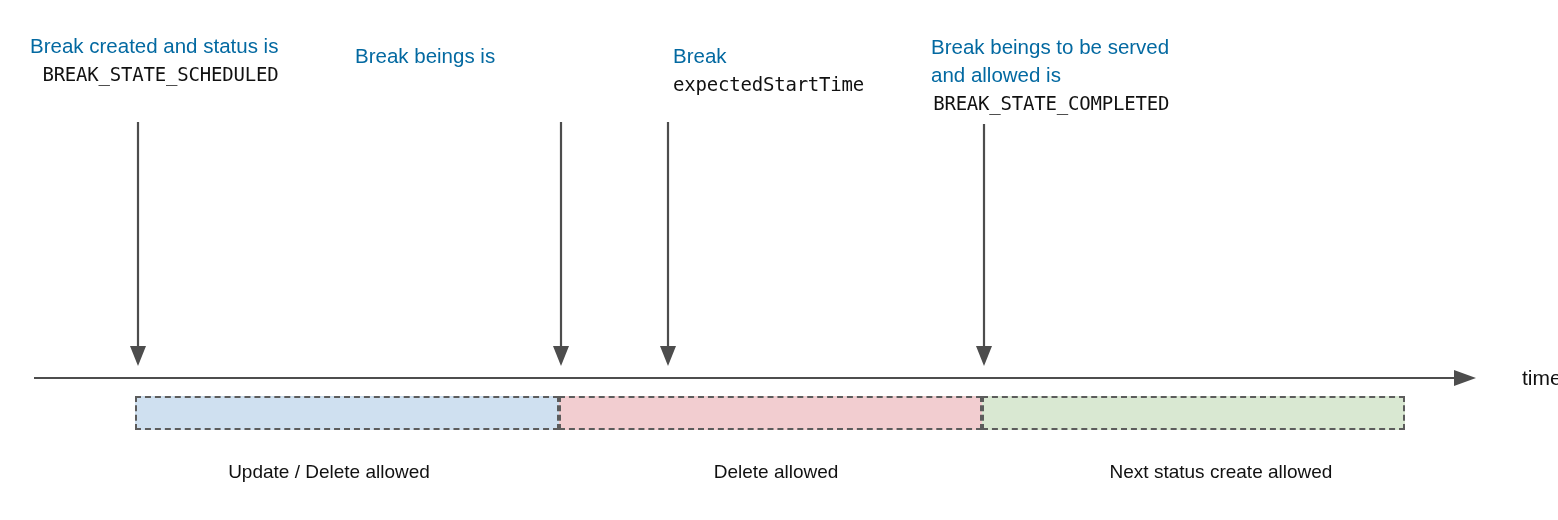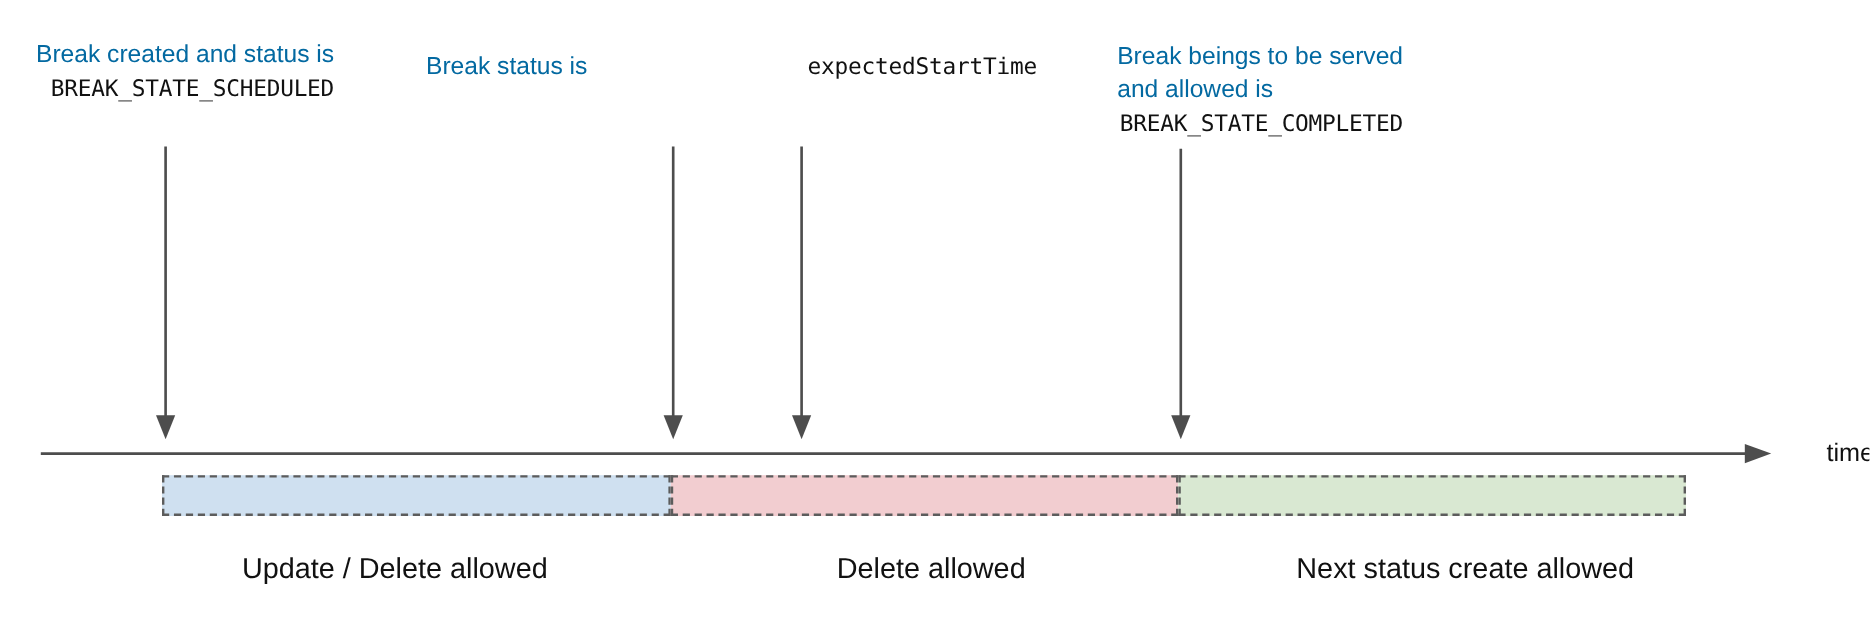--- a/index.html
+++ b/index.html
@@ -62,42 +62,43 @@
     top: 396px;
     height: 34px;
     box-sizing: border-box;
     border: 2px dashed #5c5c5c;
   }
 
   
   .caption {
     position: absolute;
     font-family: "Liberation Sans", sans-serif;
-    font-size: 24px;
+    font-size: 19px;
     color: #111111;
     text-align: center;
     white-space: nowrap;
     transform: translateX(-50%);
   }
 </style>
 </head>
 <body>
 
 <div id="canvas">
 
   <div class="anno" style="left:30px; top:32px;">
     <span class="plain">Break created and status is</span>
     <span class="code">BREAK_STATE_SCHEDULED</span>
   </div>
 
   <div class="anno" style="left:355px; top:42px;">
-    <span class="plain">Break status is</span>
+    <span class="plain">Break beings is</span>
   </div>
 
   <div class="anno" style="left:673px; top:42px;">
+    <span class="plain">Break</span>
     <span class="code">expectedStartTime</span>
   </div>
 
   <div class="anno" style="left:931px; top:33px;">
     <span class="plain">Break beings to be served</span>
     <span class="plain">and allowed is</span>
     <span class="code">BREAK_STATE_COMPLETED</span>
   </div>
 
   <svg class="v-arrow" style="left:125px; top:120px;" width="26" height="250" viewBox="0 0 26 250">

